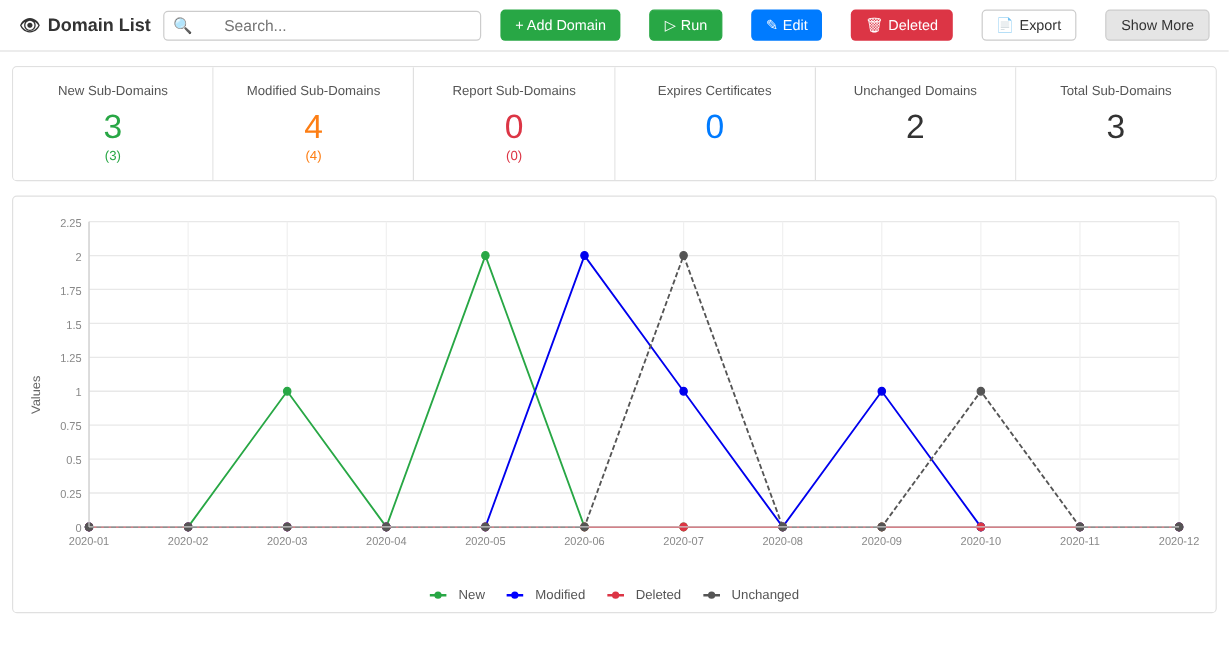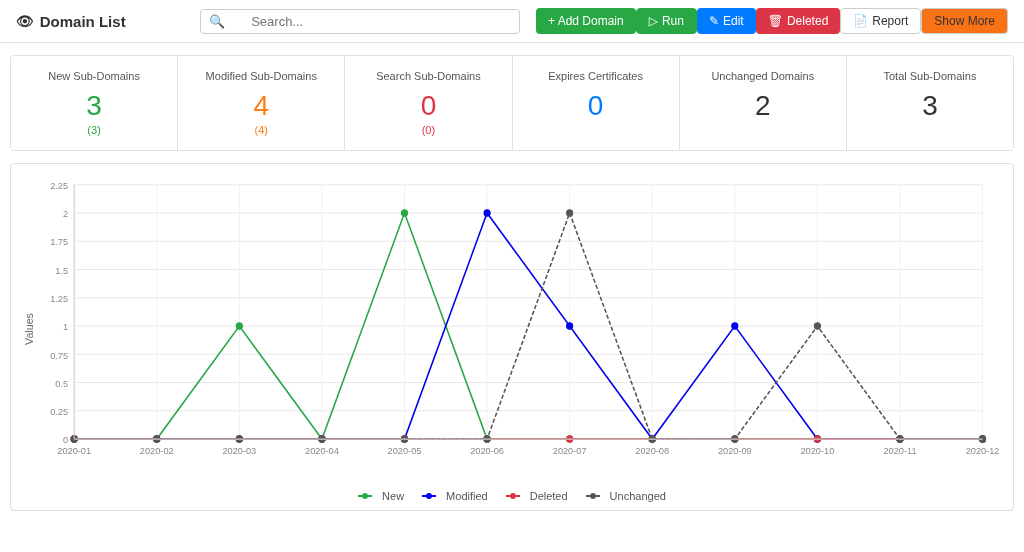--- a/index.html
+++ b/index.html
@@ -8,28 +8,28 @@
     
     .header {
       display: flex; align-items: center; padding: 8px 16px;
       border-bottom: 1px solid #e0e0e0; gap: 10px; background: #fff;
     }
     .header-title { font-size: 15px; font-weight: 600; display: flex; align-items: center; gap: 6px; flex: 0 0 auto; }
     .eye-icon { font-size: 14px; }
     .search-wrapper { display: flex; align-items: center; border: 1px solid #ccc; border-radius: 4px; padding: 4px 8px; gap: 6px; flex: 1; max-width: 320px; margin-left: auto; }
     .search-wrapper input { border: none; outline: none; font-size: 13px; width: 100%; margin-left: 20px; }
     .search-icon { color: #888; font-size: 13px; }
-    .btn-group { display: flex; gap: 0; margin-left: 6px; }
+    .btn-group { display: flex; gap: 24px; margin-left: 6px; }
     .btn { padding: 5px 12px; border-radius: 4px; border: none; cursor: pointer; font-size: 12px; font-weight: 500; display: flex; align-items: center; gap: 4px; white-space: nowrap; }
     .btn-add { background: #28a745; color: #fff; }
     .btn-run { background: #28a745; color: #fff; border: 1px solid #28a745; }
     .btn-edit { background: #007bff; color: #fff; }
     .btn-remove { background: #dc3545; color: #fff; }
     .btn-export { background: #fff; color: #333; border: 1px solid #ccc; }
-    .btn-showmore { background: #f97316; color: #333; border: 1px solid #ccc; }
+    .btn-showmore { background: #e5e5e5; color: #333; border: 1px solid #ccc; }
 
     
     .stats-row { display: flex; gap: 0; border: 1px solid #e0e0e0; margin: 12px 10px; border-radius: 4px; overflow: hidden; }
     .stat-card { flex: 1; padding: 14px 12px; text-align: center; border-right: 1px solid #e0e0e0; background: #fff; }
     .stat-card:last-child { border-right: none; }
     .stat-label { font-size: 11px; color: #555; margin-bottom: 8px; }
     .stat-value { font-size: 28px; font-weight: 400; }
     .stat-sub { font-size: 11px; color: #888; margin-top: 2px; }
     .color-green { color: #28a745; }
     .color-orange { color: #fd7e14; }
@@ -70,39 +70,39 @@
     <button class="btn btn-edit">
       <span>✎</span>
       <span>Edit</span>
     </button>
     <button class="btn btn-remove">
       <span>🗑</span>
       <span>Deleted</span>
     </button>
     <button class="btn btn-export">
       <span>📄</span>
-      <span>Report</span>
+      <span>Export</span>
     </button>
     <button class="btn btn-showmore">Show More</button>
   </div>
 </div>
 
 <div class="stats-row" id="stats-row">
     <div class="stat-card">
     <div class="stat-label">New Sub-Domains</div>
     <div class="stat-value color-green">3</div>
     <div class="stat-sub color-green">(3)</div>
   </div>
     <div class="stat-card">
     <div class="stat-label">Modified Sub-Domains</div>
     <div class="stat-value color-orange">4</div>
     <div class="stat-sub color-orange">(4)</div>
   </div>
     <div class="stat-card">
-    <div class="stat-label">Search Sub-Domains</div>
+    <div class="stat-label">Report Sub-Domains</div>
     <div class="stat-value color-red">0</div>
     <div class="stat-sub color-red">(0)</div>
   </div>
     <div class="stat-card">
     <div class="stat-label">Expires Certificates</div>
     <div class="stat-value color-blue">0</div>
 
   </div>
     <div class="stat-card">
     <div class="stat-label">Unchanged Domains</div>

